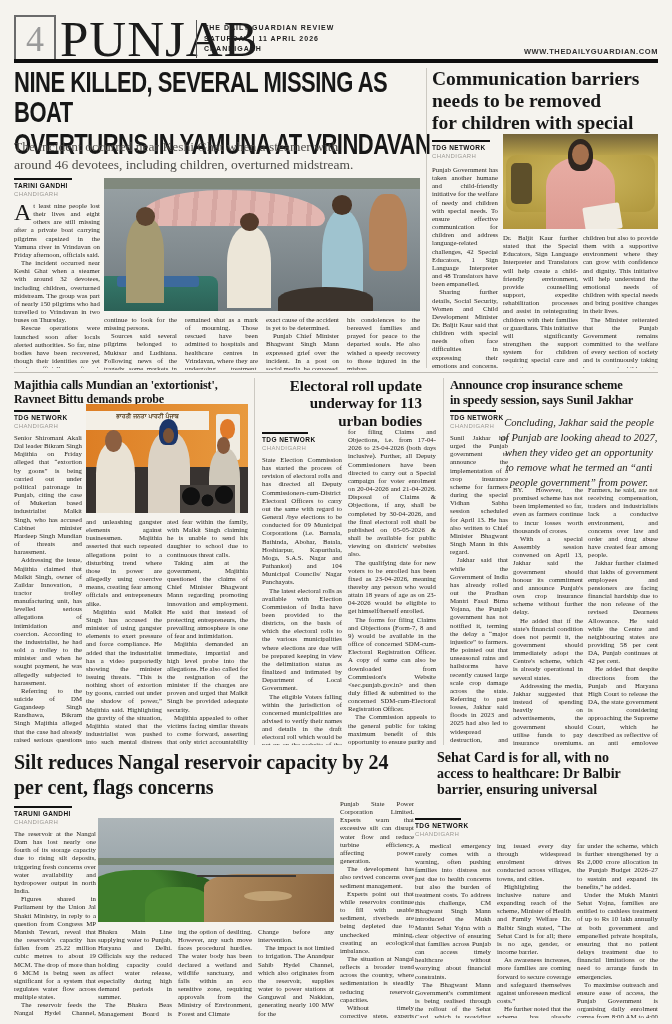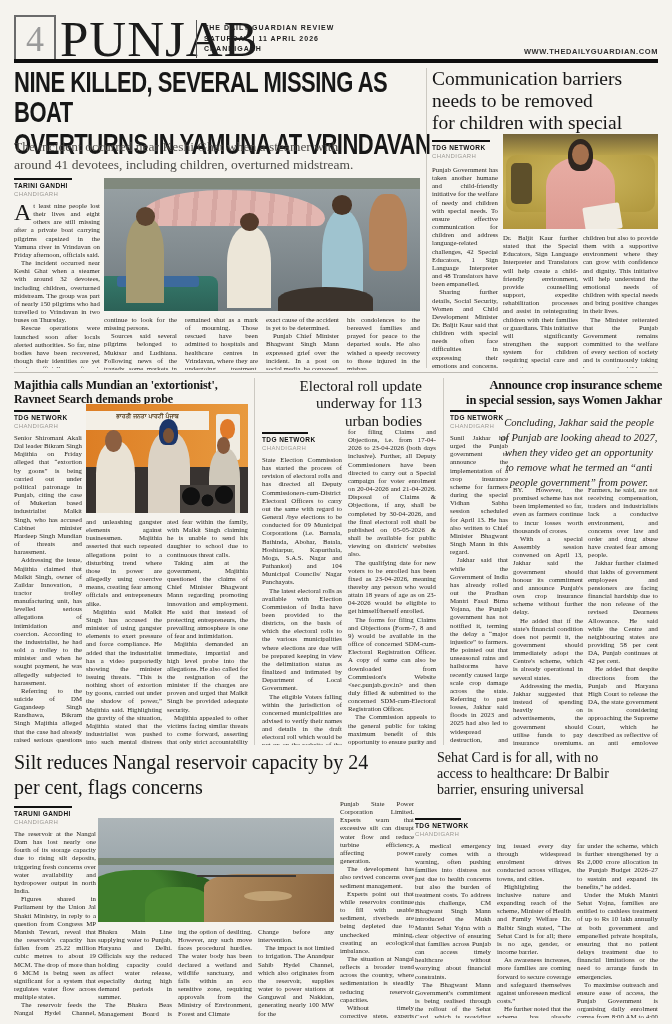--- a/index.html
+++ b/index.html
@@ -14,21 +14,21 @@
   .mast div{margin-bottom:3.5px;}
   .website{font-family:"Liberation Sans",sans-serif;font-size:7.5px;font-weight:700;letter-spacing:.6px;color:#333;text-align:right;}
   .rule{background:#0e0e0e;}
   .thinrule{background:#bdbab3;}
   .vdiv{background:#ccc9c2;width:1px;}
   
   .hl{color:#171717;}
   .hl p{margin:0;}
   .hl-main{font-family:"Liberation Sans",sans-serif;font-weight:700;font-size:22px;letter-spacing:-0.5px;
            line-height:1.02;transform:scaleY(1.38);transform-origin:0 0;}
-  .hl-serif{font-family:"Liberation Serif",serif;font-weight:400;}
+  .hl-serif{font-family:"Liberation Serif",serif;font-weight:700;}
   .hl-serif-b{font-family:"Liberation Serif",serif;font-weight:700;}
   .subhead{font-size:13.5px;line-height:1.3;color:#4f4d49;}
   .subhead p{margin:0;}
   
   .byline-rule{width:58px;height:2px;background:#111;margin-bottom:2px;}
   .byline-name{font:700 6.5px "Liberation Sans",sans-serif;letter-spacing:.4px;color:#111;}
   .byline-city{font:400 6px "Liberation Sans",sans-serif;letter-spacing:.4px;color:#9b9893;margin-top:1.5px;}
   
   .col{position:absolute;font-size:6.8px;line-height:1.2;text-align:justify;overflow:hidden;color:#26241f;}
   .col p{margin:0;text-indent:7px;}
@@ -59,21 +59,21 @@
   <div class="abs website" style="left:420px;top:47px;width:238px;">WWW.THEDAILYGUARDIAN.COM</div>
   <div class="abs rule" style="left:14px;top:59px;width:644px;height:4px;"></div>
 
   <div>
     <div class="abs hl hl-main" style="left:14px;top:67px;width:418px;">
         <p>NINE KILLED, SEVERAL MISSING AS BOAT</p>
         <p>OVERTURNS IN YAMUNA AT VRINDAVAN</p>
       </div>
     <div class="abs subhead" style="left:14px;top:138px;width:408px;">
         <p>The incident occurred near Keshi Ghat when a steamer with</p>
-        <p>around 41 devotees, including children, overturned midstream.</p>
+        <p>around 46 devotees, including children, overturned midstream.</p>
       </div>
     <div class="abs" style="left:14px;top:178px;">
       <div class="byline-rule"></div>
       <div class="byline-name">TARINI GANDHI</div>
       <div class="byline-city">CHANDIGARH</div>
     </div>
     <div class="col dropcap" style="left:14px;top:202px;width:86px;height:166px;">
         <p>At least nine people lost their lives and eight others are still missing after a private boat carrying pilgrims capsized in the Yamuna river in Vrindavan on Friday afternoon, officials said.</p>
         <p>The incident occurred near Keshi Ghat when a steamer with around 32 devotees, including children, overturned midstream. The group was part of nearly 150 pilgrims who had travelled to Vrindavan in two buses on Thursday.</p>
         <p>Rescue operations were launched soon after locals alerted authorities. So far, nine bodies have been recovered, though their identities are yet to be officially confirmed. Search teams</p>
@@ -146,21 +146,21 @@
         <p>children but also to provide them with a supportive environment where they can grow with confidence and dignity. This initiative will help understand the emotional needs of children with special needs and bring positive changes in their lives.</p>
         <p>The Minister reiterated that the Punjab Government remains committed to the welfare of every section of society and is continuously taking humane and child-centric steps to safeguard children's rights and secure their future.</p>
       </div>
   </div>
 
   <div class="abs thinrule" style="left:14px;top:372px;width:644px;height:1px;"></div>
 
   <div>
     <div class="abs hl hl-serif-b" style="left:14px;top:378px;width:242px;font-size:12px;line-height:1.2;letter-spacing:-0.1px;">
         <p>Majithia calls Mundian an 'extortionist',</p>
-        <p>Ravneet Search demands probe</p>
+        <p>Ravneet Bittu demands probe</p>
       </div>
     <div class="abs" style="left:14px;top:410px;">
       <div class="byline-rule" style="width:46px;"></div>
       <div class="byline-name">TDG NETWORK</div>
       <div class="byline-city">CHANDIGARH</div>
     </div>
     <div class="col" style="left:14px;top:434px;width:68px;height:311px;">
         <p>Senior Shiromani Akali Dal leader Bikram Singh Majithia on Friday alleged that “extortion by goons” is being carried out under political patronage in Punjab, citing the case of Mukerian based industrialist Malkit Singh, who has accused Cabinet minister Hardeep Singh Mundian of threats and harassment.</p>
         <p>Addressing the issue, Majithia claimed that Malkit Singh, owner of Zaildar Innovation, a tractor trolley manufacturing unit, has levelled serious allegations of intimidation and coercion. According to the industrialist, he had sold a trolley to the minister and when he sought payment, he was allegedly subjected to harassment.</p>
         <p>Referring to the suicide of DM Gagandeep Singh Randhawa, Bikram Singh Majithia alleged that the case had already raised serious questions about pressure and misuse of authority within the government, and claimed that instead the pattern is continuing. He said that after allegations linked to Laljit Singh Bhullar, similar accusations have now surfaced against Hardeep Singh Mundian, who is being accused of extorting a local industrialist</p>
@@ -218,23 +218,23 @@
         <p>for filing Claims and Objections, i.e. from 17-04-2026 to 23-04-2026 (both days inclusive). Further, all Deputy Commissioners have been directed to carry out a Special campaign for voter enrolment on 20-04-2026 and 21-04-2026. Disposal of Claims &amp; Objections, if any, shall be completed by 30-04-2026, and the final electoral roll shall be published on 05-05-2026 &amp; shall be available for public viewing on districts' websites also.</p>
         <p>The qualifying date for new voters to be enrolled has been fixed as 23-04-2026, meaning thereby any person who would attain 18 years of age as on 23-04-2026 would be eligible to get himself/herself enrolled.</p>
         <p>The forms for filing Claims and Objections (Form-7, 8 and 9) would be available in the office of concerned SDM-cum-Electoral Registration Officer. A copy of same can also be downloaded from Commission's Website &lt;sec.punjab.gov.in&gt; and then duly filled &amp; submitted to the concerned SDM-cum-Electoral Registration Officer.</p>
         <p>The Commission appeals to the general public for taking maximum benefit of this opportunity to ensure purity and inclusiveness of the electoral roll.</p>
       </div>
   </div>
 
   <div class="abs vdiv" style="left:443px;top:378px;height:367px;"></div>
 
   <div>
-    <div class="abs hl hl-serif-b" style="left:450px;top:378px;width:212px;font-size:12.5px;line-height:1.18;letter-spacing:-0.2px;text-align:right;">
+    <div class="abs hl hl-serif-b" style="left:450px;top:378px;width:212px;font-size:12.5px;line-height:1.18;letter-spacing:-0.2px;">
         <p>Announce crop insurance scheme</p>
-        <p>in special session, says Women Jakhar</p>
+        <p>in speedy session, says Sunil Jakhar</p>
       </div>
     <div class="abs" style="left:450px;top:410px;">
       <div class="byline-rule" style="width:46px;"></div>
       <div class="byline-name">TDG NETWORK</div>
       <div class="byline-city">CHANDIGARH</div>
     </div>
     <div class="abs pullquote" style="left:500px;top:416px;width:158px;">Concluding, Jakhar said the people of Punjab are looking ahead to 2027, when they video get an opportunity to remove what he termed an “anti people government” from power.</div>
     <div class="col" style="left:450px;top:434px;width:58px;height:311px;">
         <p>Sunil Jakhar has urged the Punjab government to announce the implementation of a crop insurance scheme for farmers during the special Vidhan Sabha session scheduled for April 13. He has also written to Chief Minister Bhagwant Singh Mann in this regard.</p>
         <p>Jakhar said that while the Government of India has already rolled out the Pradhan Mantri Fasal Bima Yojana, the Punjab government has not notified it, terming the delay a “major injustice” to farmers. He pointed out that unseasonal rains and hailstorms have recently caused large scale crop damage across the state. Referring to past losses, Jakhar said floods in 2023 and 2025 had also led to widespread destruction, and many affected farmers were yet to receive compensation due to the absence of a crop insurance mechanism.</p>

